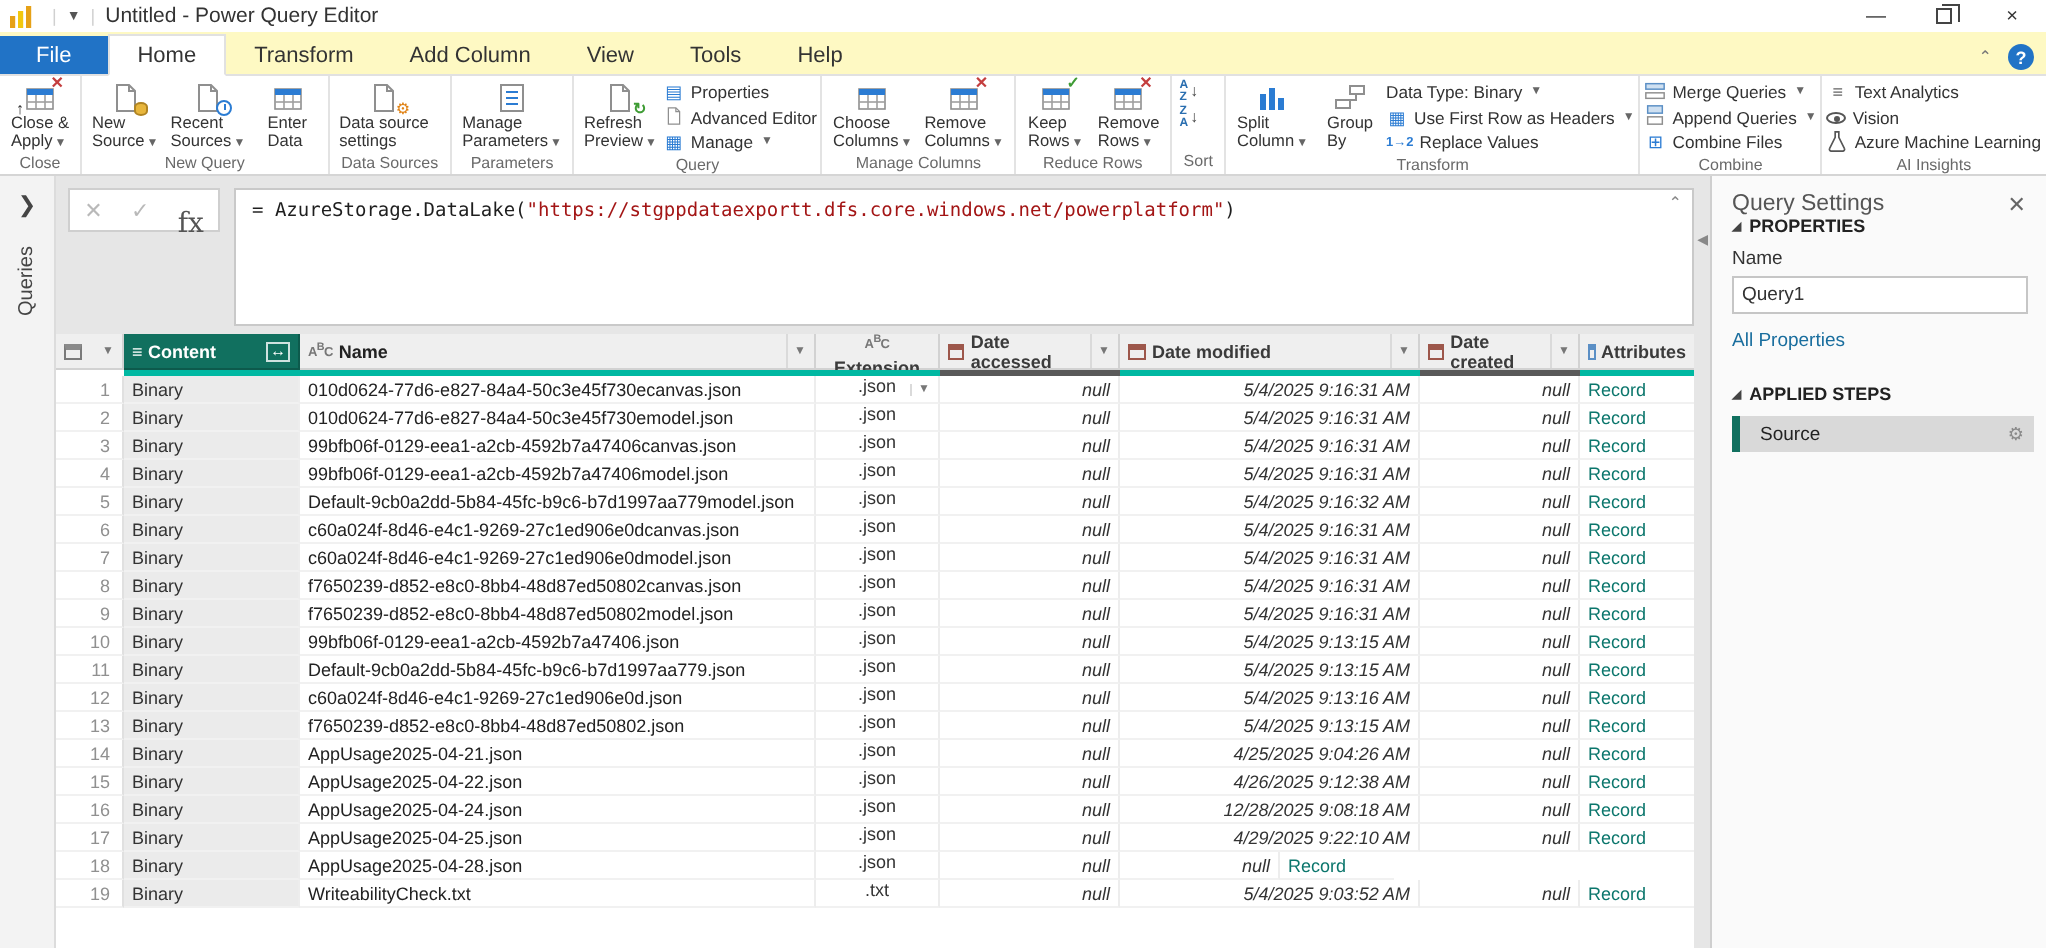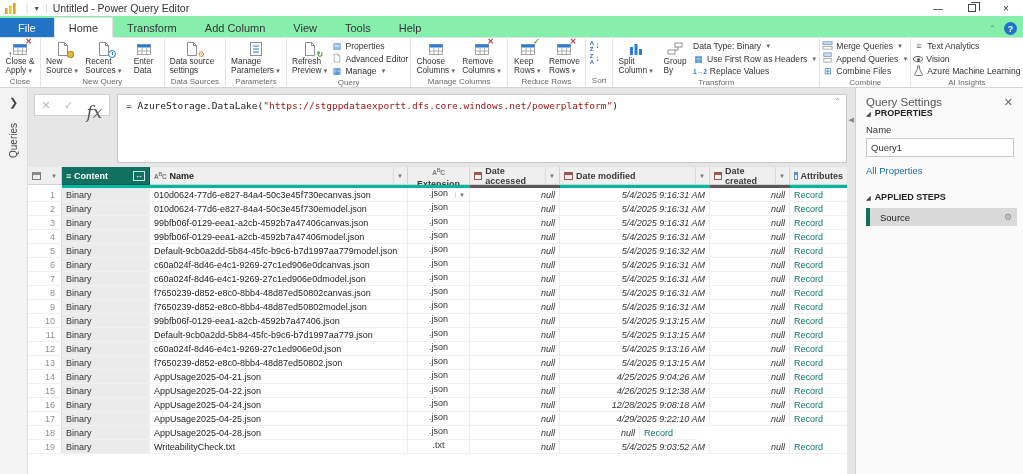--- a/index.html
+++ b/index.html
@@ -11,21 +11,21 @@
   .pbi-logo { width:11px; height:11px; margin-right:5px; }
   .tb-sep { color:#d0d0d0; margin:0 5px; font-size:9px; }
   .tb-caret { font-size:7px; color:#555; }
   .tb-title { color:#333; }
   .win-controls { position:absolute; right:0; top:0; display:flex; height:16px; }
   .win-btn { width:34px; display:flex; align-items:center; justify-content:center; font-size:10px; color:#333; }
   .restore-glyph { width:8px; height:8px; border:1px solid #444; position:relative; background:#fff; }
   .restore-glyph::before { content:""; position:absolute; left:2px; top:-3px; width:8px; height:8px; border:1px solid #444; border-bottom:none; border-left:none; }
 
   
-  .tabrow { height:22px; display:flex; align-items:flex-end; background:#86efac; border-bottom:1px solid #e1e1e1; position:relative; }
+  .tabrow { height:22px; display:flex; align-items:flex-end; background:#fef9c3; border-bottom:1px solid #e1e1e1; position:relative; }
   .tab { padding:4px 14px 3px 14px; font-size:11px; color:#333; }
   .tab.file { background:var(--file-blue,#2173c6); color:#fff; padding:4px 18px 3px 18px; }
   .tab.active { background:#fff; border:1px solid #e1e1e1; border-bottom:1px solid #fff; margin-bottom:-1px; }
   .tab-right { position:absolute; right:6px; bottom:2px; display:flex; align-items:center; gap:8px; }
   .ribbon-collapse { font-size:8px; color:#777; }
   .help-badge { width:13px; height:13px; border-radius:50%; background:var(--file-blue,#2173c6); color:#fff; font-size:9px; font-weight:bold; display:flex; align-items:center; justify-content:center; }
 
   
   .ribbon { height:50px; display:flex; background:#fff; border-bottom:1px solid #d5d5d5; }
   .rgroup { display:flex; flex-direction:column; border-right:1px solid #e3e3e3; padding:1px 2px 0 2px; }
@@ -61,21 +61,21 @@
   .left-rail { width:28px; background:#f3f3f3; border-right:1px solid #dcdcdc; display:flex; flex-direction:column; align-items:center; padding-top:8px; }
   .rail-expand { font-size:11px; color:#444; margin-bottom:14px; }
   .rail-label { writing-mode:vertical-rl; transform:rotate(180deg); font-size:10px; color:#444; }
   .center { flex:1; display:flex; flex-direction:column; position:relative; padding-right:8px; }
   .splitter-grip { position:absolute; right:1px; top:28px; font-size:7px; color:#888; }
 
   
   .formula-area { height:79px; padding:6px 0 2px 6px; display:flex; gap:7px; align-items:flex-start; }
   .fx-buttons { width:76px; height:22px; background:#fff; border:1px solid #cfcfcf; display:flex; align-items:center; justify-content:space-around; }
   .fxb { color:#b9b9b9; font-size:11px; }
-  .fxb.fx { color:#555; font-family:"DejaVu Serif", serif; font-style:italic; font-size:17px;margin-top:14px; }
+  .fxb.fx { color:#555; font-family:"DejaVu Serif", serif; font-size:14px;margin-top:14px; }
   .formula-box { flex:1; height:69px; background:#fff; border:1px solid #c9c9c9; padding:5px 20px 4px 8px; font-family:"DejaVu Sans Mono", monospace; font-size:9.5px; position:relative; color:#1e1e1e; }
   .formula-box .collapse { position:absolute; right:5px; top:2px; font-size:8px; color:#888; font-family:"Liberation Sans",sans-serif; }
   .str { color:var(--string-red,#a31515); }
 
   
   .grid-wrap { flex:1; background:#fff; overflow:hidden; }
   .thead { display:flex; height:18px; }
   .th { background:#efefef; border-right:1px solid #d2d2d2; border-bottom:1px solid #d2d2d2; display:flex; align-items:center; gap:3px; padding:0 4px; font-size:9px; font-weight:bold; color:#3b3b3b; }
   .th .fcaret { margin-left:auto; font-size:6px; color:#777; border-left:1px solid #dadada; padding-left:3px; align-self:stretch; display:flex; align-items:center; }
   .th.sel { background:var(--header-teal,#11705f); color:#fff; border-right:1px solid #0d5a4c; border-bottom:1px solid #0d5a4c; }

